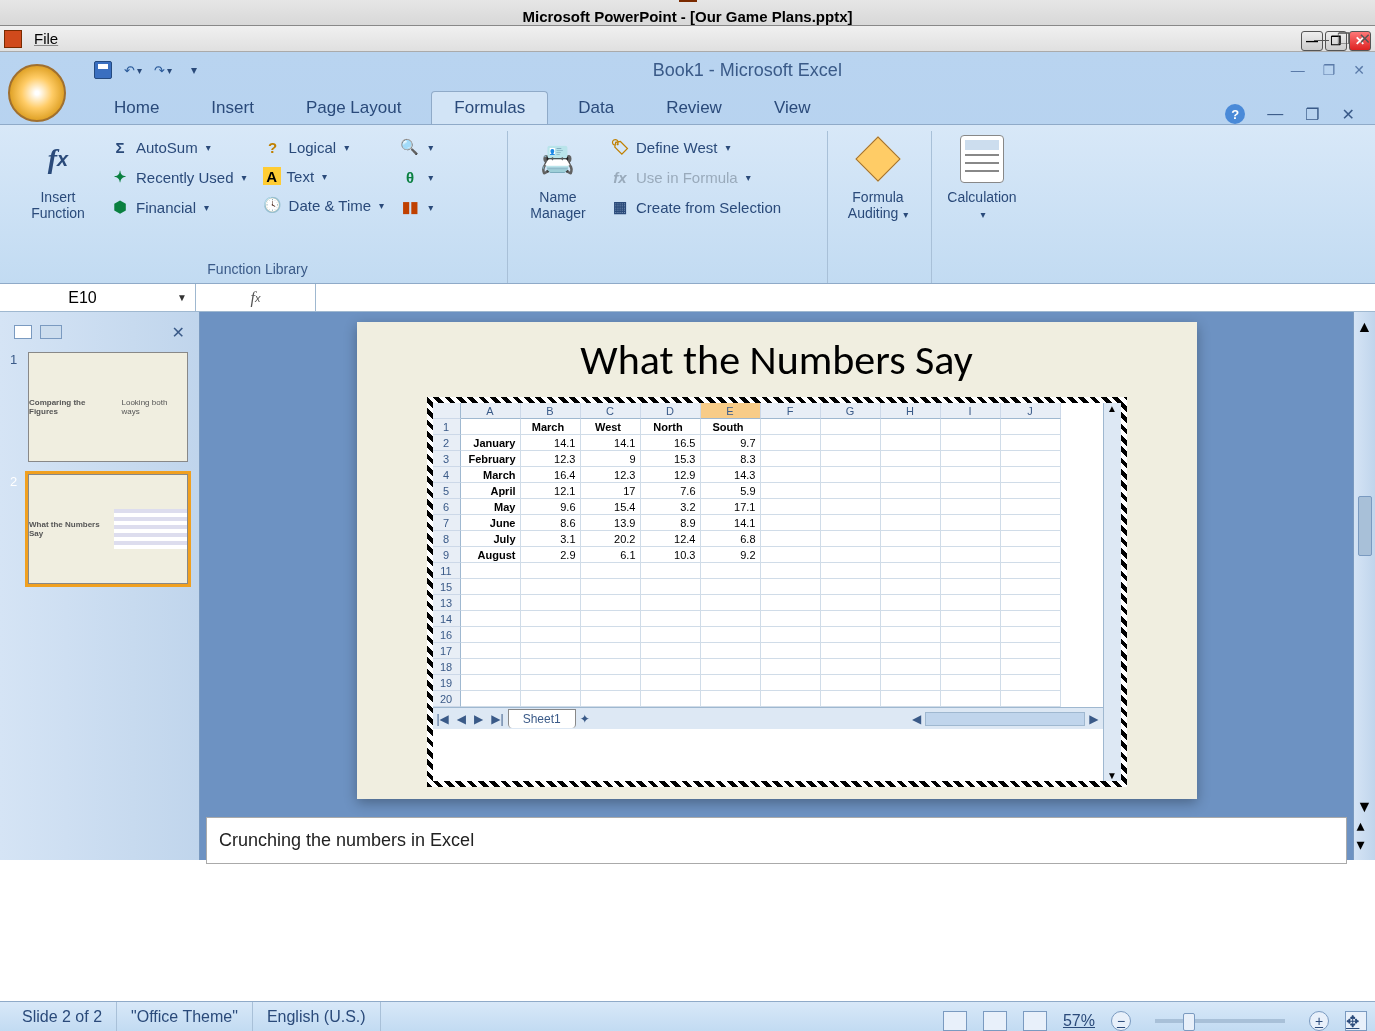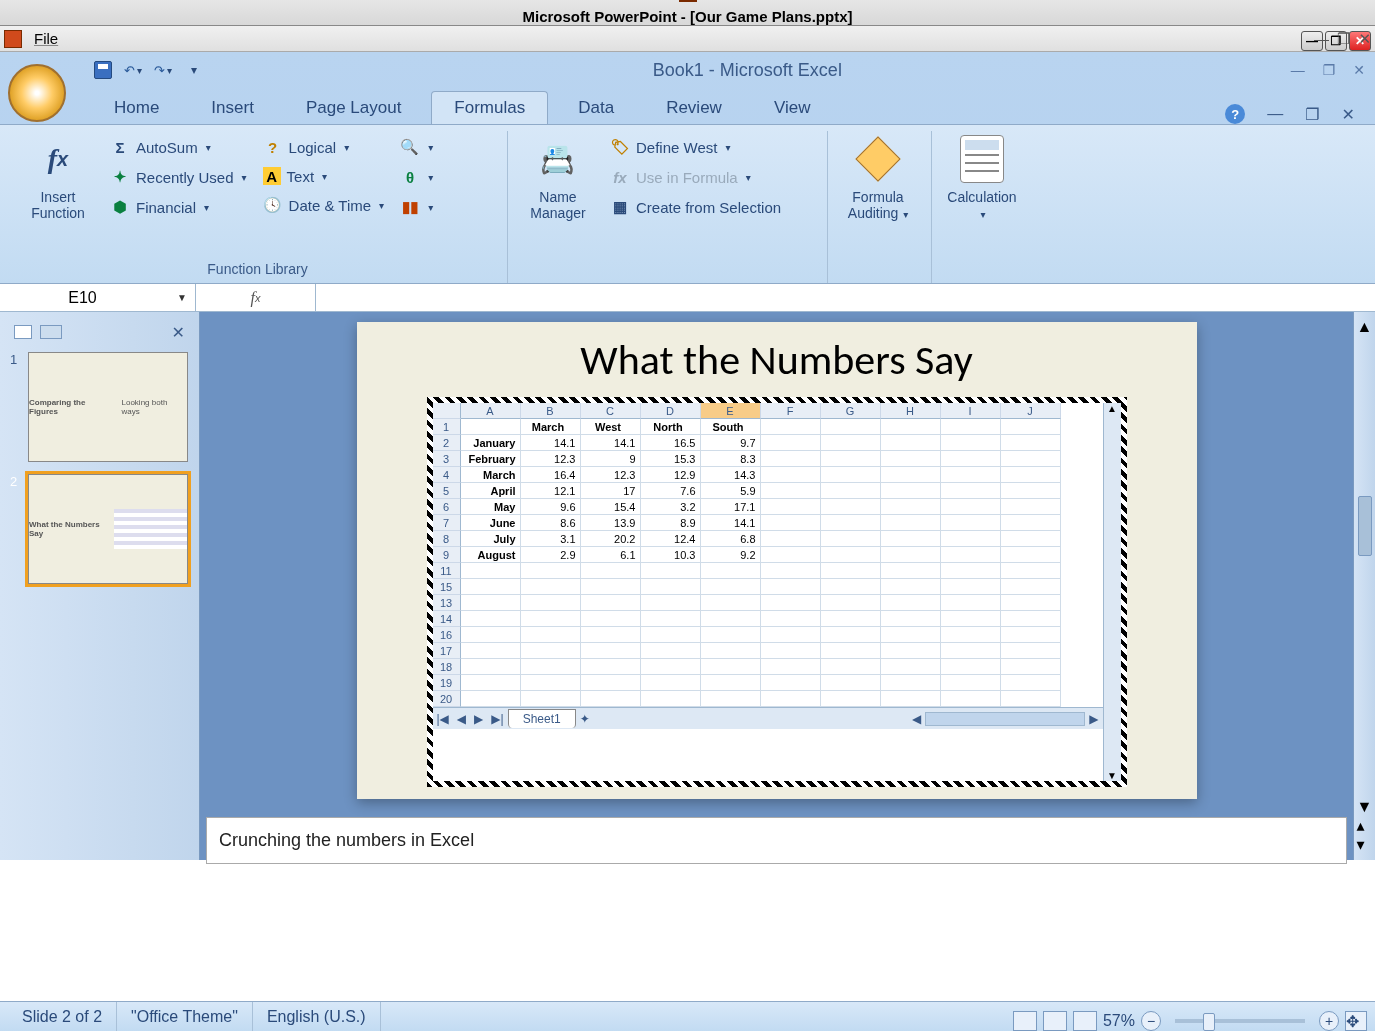--- a/index.html
+++ b/index.html
@@ -91,21 +91,21 @@
 .sheettabs .nav{padding:0 4px;color:#3a5a88;}
 .sheettabs .stab{background:#fff;border:1px solid #888;border-bottom:none;padding:2px 14px;border-radius:0 0 4px 4px;}
 .innerscroll{width:18px;background:#dde8f4;border-left:1px solid #9fb8d0;display:flex;flex-direction:column;}
 
 
 .notesarea{height:56px;background:#fff;border:1px solid #aaa;margin:18px 6px 0;padding:12px;font-size:18px;color:#222;}
 
 
 .statusbar{position:absolute;bottom:0;left:0;right:0;height:30px;background:linear-gradient(#d8e8f8,#c2dbf2);border-top:1px solid #8faac8;display:flex;align-items:flex-end;font-size:16px;color:#2a4a7a;padding:0 8px;}
 .statcell{padding:0 14px;border-right:1px solid #a8c0d8;height:100%;display:flex;align-items:center;}
-.statright{margin-left:auto;display:flex;align-items:center;gap:6px;}
+.statright{margin-left:auto;display:flex;align-items:center;gap:16px;text-decoration:underline;}
 .viewbtn{width:24px;height:20px;border:1px solid #7a9ac0;background:#e8f0fa;display:flex;}
 .zoomslider{width:130px;height:4px;background:#a8c0d8;position:relative;margin:0 8px;}
 .zoomslider::after{content:"";position:absolute;left:28px;top:-6px;width:10px;height:16px;background:#e8f0fa;border:1px solid #7a9ac0;border-radius:2px;}
 .zoombtn{width:20px;height:20px;border:1px solid #7a9ac0;border-radius:50%;background:#e8f0fa;display:flex;align-items:center;justify-content:center;font-size:14px;}
 </style>
 </head>
 <body>
 
 <div class="os-titlebar">
   <span class="icon"></span>

